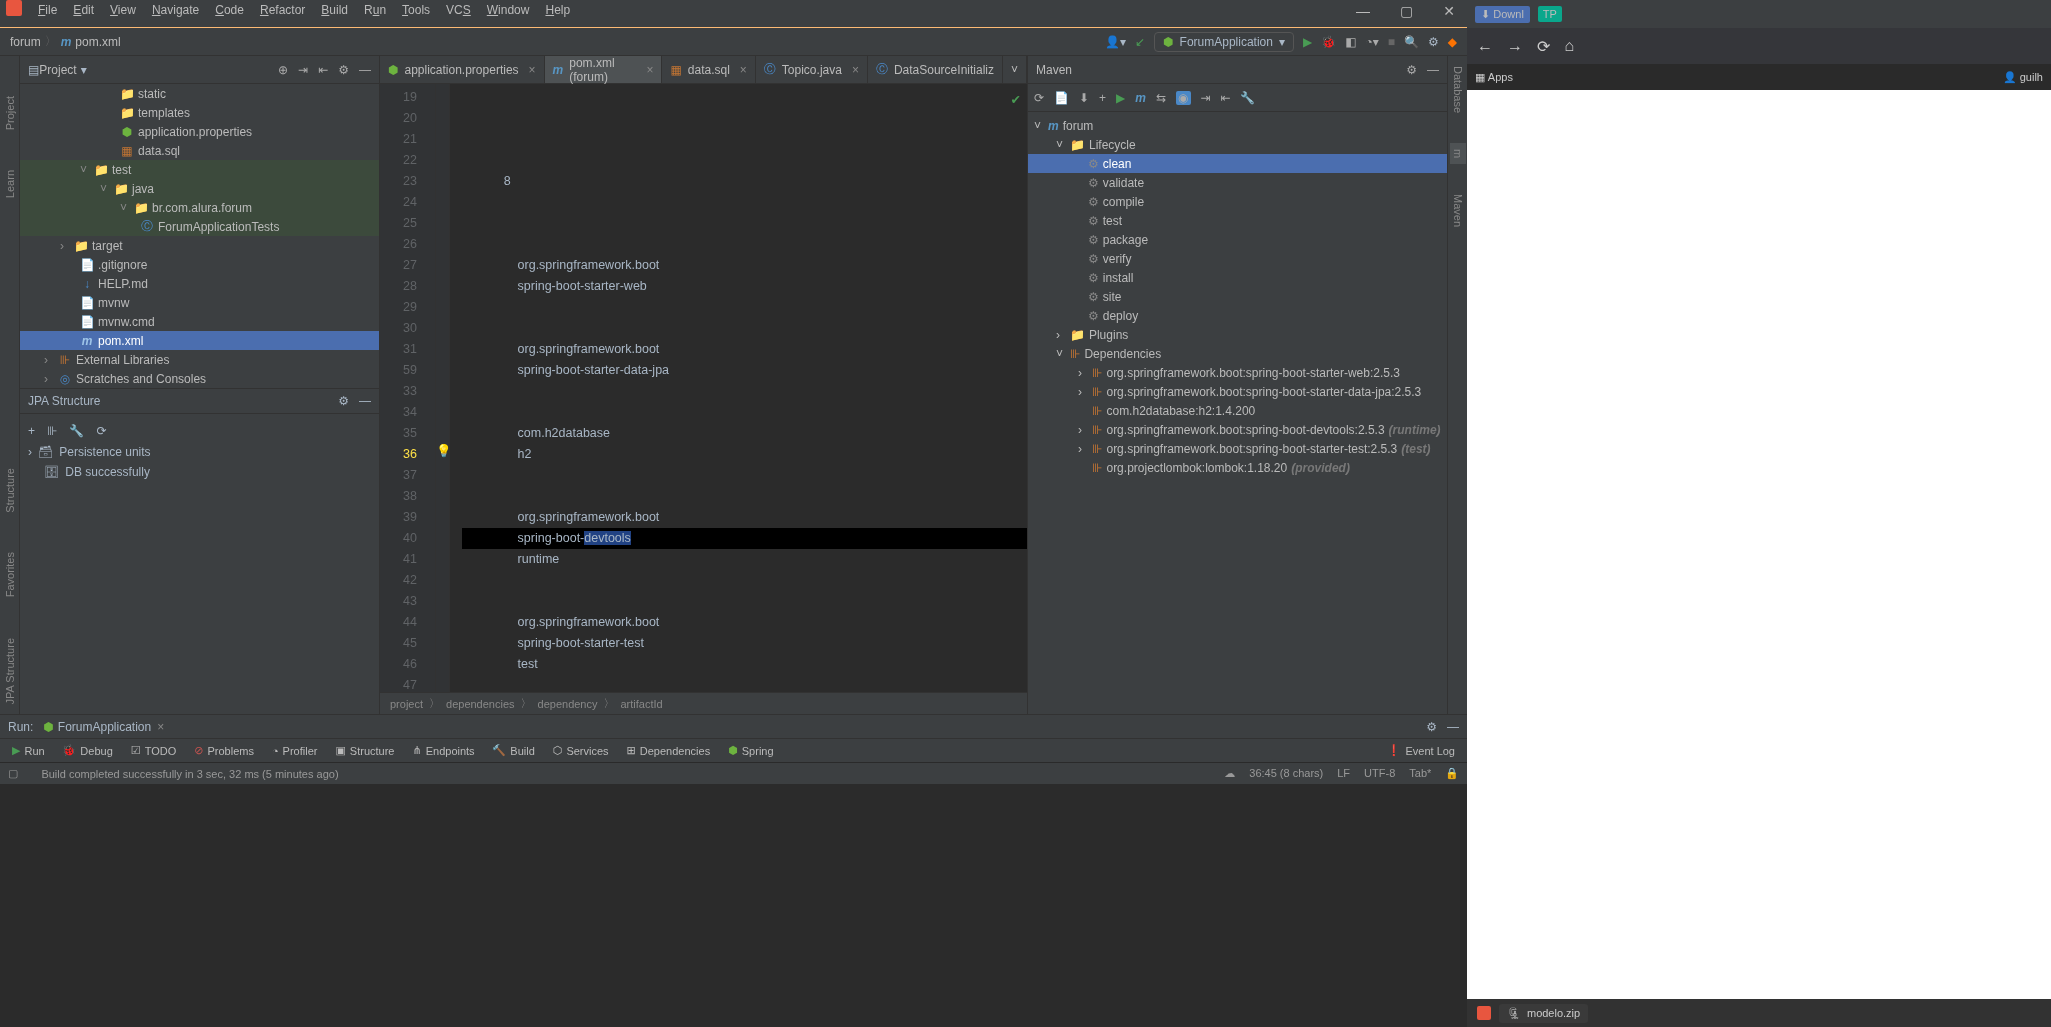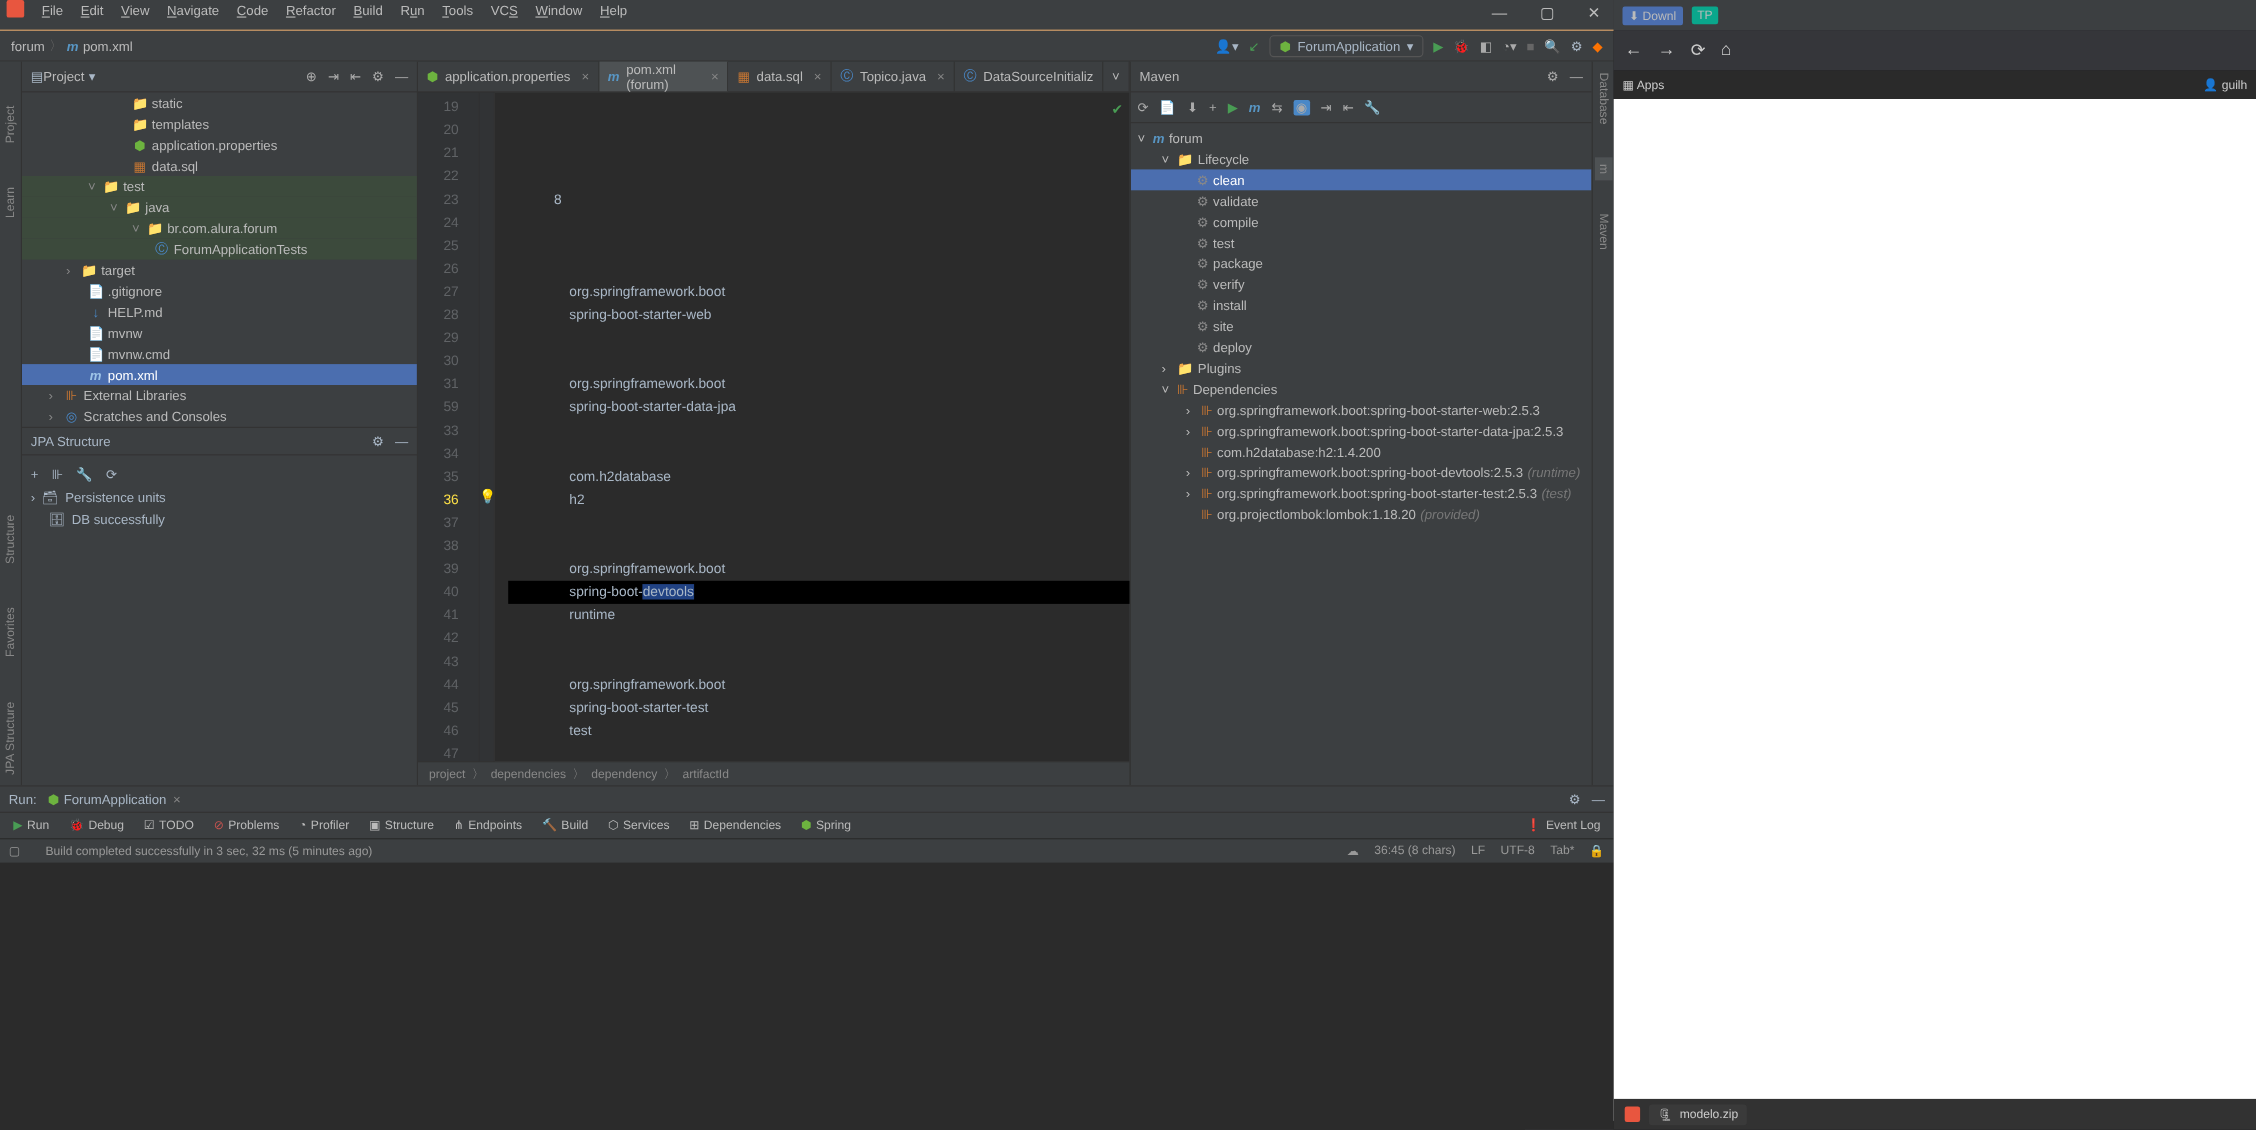--- a/index.html
+++ b/index.html
@@ -54,21 +54,21 @@
 .t { color:#e8bf6a; }
 .v { color:#a9b7c6; }
 .hl-sel { background:#214283; }
 .hl-usage { background:#32593d; }
 .check { position:absolute; right:6px; top:6px; color:#499c54; }
 .bcrumb2 { height:22px; background:#3c3f41; border-top:1px solid #323232; display:flex; align-items:center; padding:0 10px; color:#888; font-size:11px; gap:6px; }
 .maven { width:420px; background:#3c3f41; border-left:1px solid #323232; display:flex; flex-direction:column; }
 .maven .mtree { flex:1; overflow:auto; padding:4px 0; }
 .maven .mtree .row { display:flex; align-items:center; height:19px; gap:4px; padding-left:6px; color:#bbb; }
 .maven .mtree .row.sel { background:#4b6eaf; color:#fff; }
-.maven .mtree .faded { color:#787878; font-style:italic; }
+.maven .mtree .faded { color:#787878; font-style:italic;font-weight:bold; }
 .maven .mtb { height:28px; border-bottom:1px solid #323232; display:flex; align-items:center; padding:0 6px; gap:10px; color:#aaa; }
 .rstrip { width:20px; background:#3c3f41; border-left:1px solid #323232; display:flex; flex-direction:column; align-items:center; padding-top:10px; gap:30px; }
 .rstrip span { writing-mode:vertical-rl; color:#888; font-size:11px; }
 .runbar { height:24px; background:#3c3f41; border-top:1px solid #323232; display:flex; align-items:center; padding:0 8px; }
 .runbar .right { margin-left:auto; display:flex; gap:10px; }
 .bottombar { height:24px; background:#3c3f41; border-top:1px solid #323232; display:flex; align-items:center; padding:0 4px; gap:2px; font-size:11px; }
 .bottombar .bi { padding:0 8px; display:flex; align-items:center; gap:4px; color:#bbb; cursor:pointer; }
 .bottombar .right { margin-left:auto; }
 .status { height:22px; background:#3c3f41; border-top:1px solid #2a2a2a; display:flex; align-items:center; padding:0 8px; font-size:11px; color:#999; }
 .status .right { margin-left:auto; display:flex; gap:14px; }

